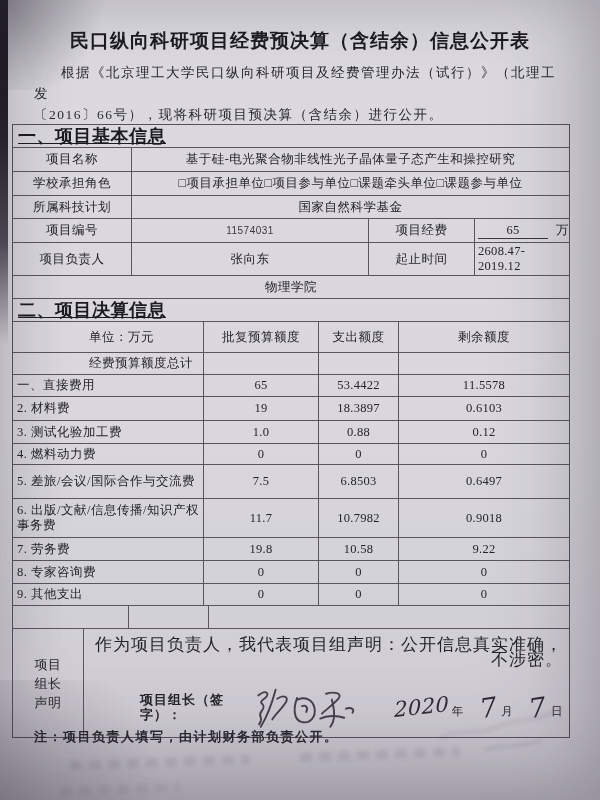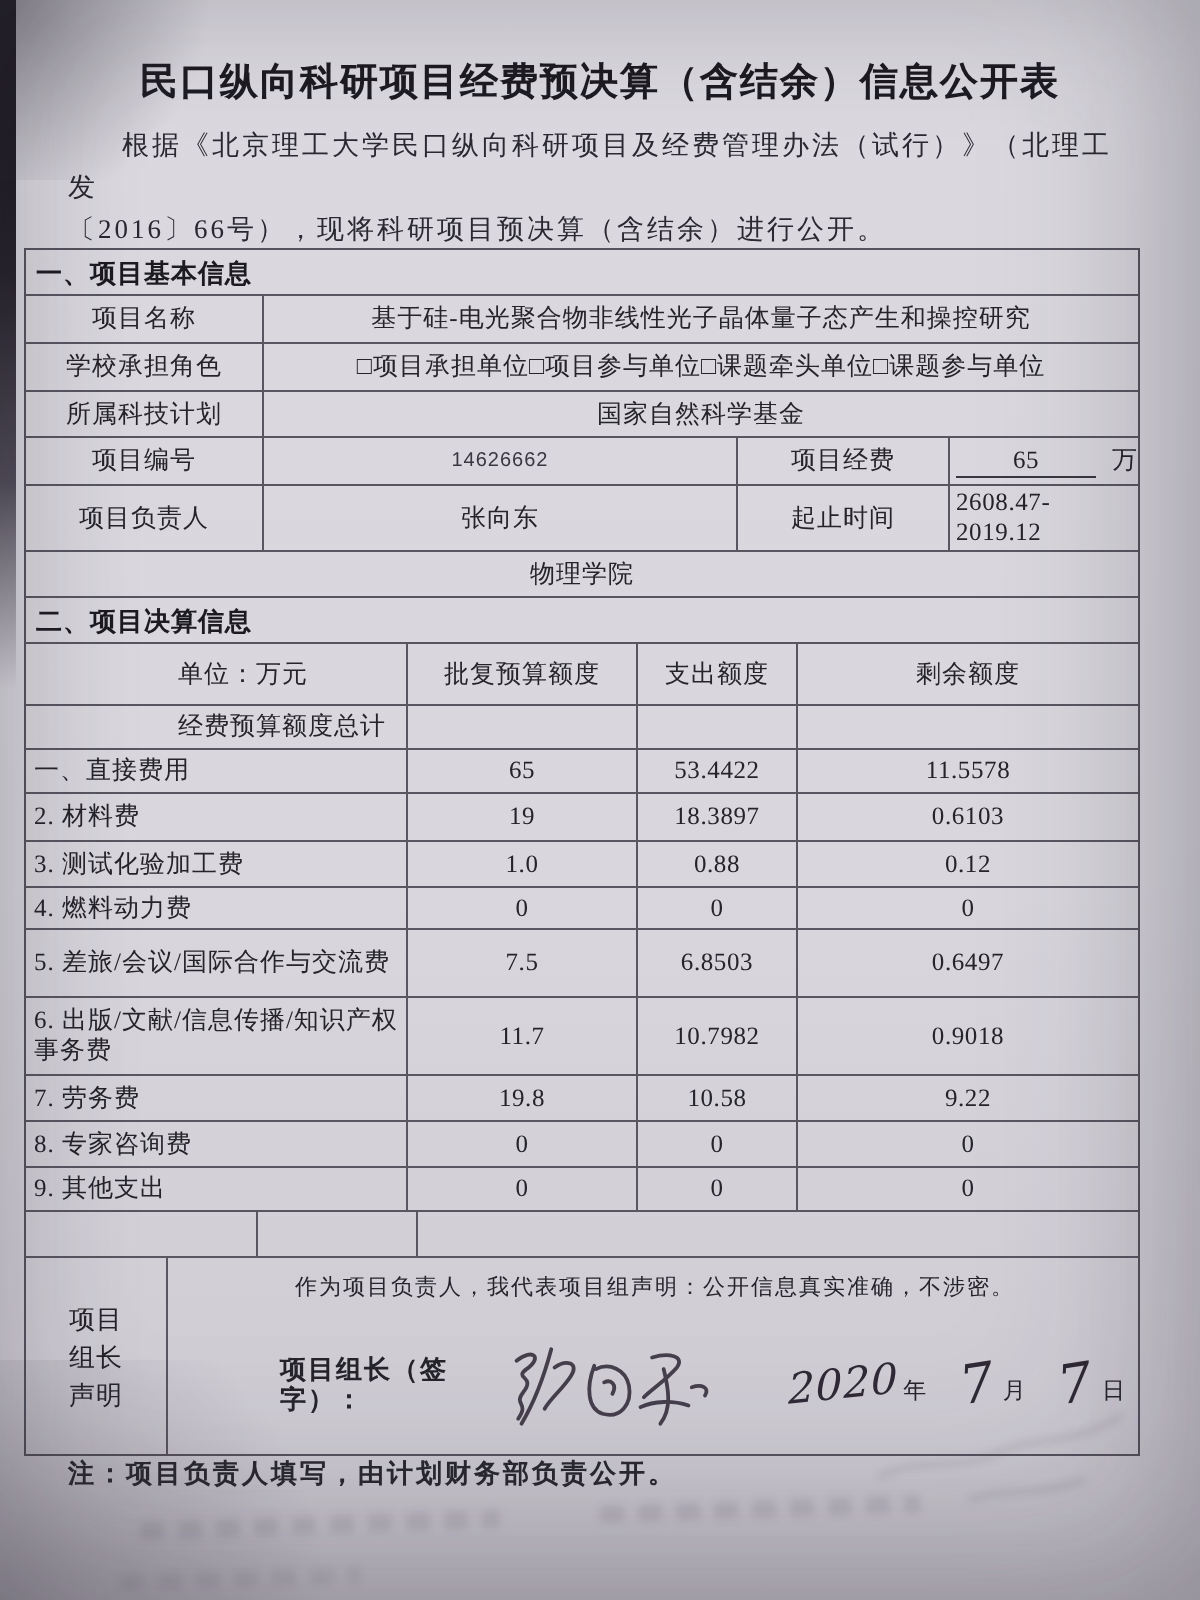--- a/index.html
+++ b/index.html
@@ -23,21 +23,21 @@
   .intro{position:absolute;top:62px;left:34px;width:534px;font-size:13.5px;line-height:21px;
     letter-spacing:1.5px;color:#2a2830;}
   .intro .l1{text-indent:2em;}
 
   .tbl{position:absolute;left:12px;top:124px;width:556px;border:1.6px solid #56525d;}
   .r{display:flex;align-items:stretch;border-top:1px solid #5a5661;}
   .r:first-child{border-top:none;}
   .c{border-left:1px solid #5a5661;display:flex;align-items:center;justify-content:center;
      padding:1px 3px;font-size:12.5px;line-height:15px;letter-spacing:.5px;box-sizing:border-box;}
   .c:first-child{border-left:none;}
-  .banner{font-weight:700;justify-content:flex-start;padding-left:5px;font-size:13px;color:#1d1b22;}
+  .banner{font-weight:700;justify-content:flex-start;padding-left:5px;font-size:18px;color:#1d1b22;text-decoration:underline;}
   .lab{justify-content:center;}
   .labL{justify-content:flex-start;padding-left:4px;text-align:left;}
   .ind{justify-content:flex-start;padding-left:76px;}
   .num{font-family:"Liberation Serif",serif;letter-spacing:.3px;}
   .small{font-family:"Liberation Sans","DejaVu Sans",sans-serif;font-size:10px;letter-spacing:.5px;color:#3a3740;}
   
   .w-l1{width:118px;flex:none;}
   .w-v1{width:237px;flex:none;}
   .w-l2{width:106px;flex:none;}
   .w-vx{flex:1;}
@@ -48,21 +48,21 @@
   .w-b4{flex:1;}
   
   .h22{min-height:22px;} .h23{min-height:23px;} .h30{min-height:30px;} .h21{min-height:21px;}
   .h20{min-height:20px;} .h33{min-height:33px;} .h38{min-height:38px;} .h98{min-height:98px;}
 
   .uline{display:inline-block;min-width:58px;text-align:center;border-bottom:1px solid #3a3740;
     padding:0 6px;margin-right:8px;}
   
   .decl-left{width:70px;flex:none;flex-direction:column;justify-content:center;gap:4px;font-size:13px;}
   .decl-right{flex:1;flex-direction:column;align-items:stretch;justify-content:flex-start;padding:8px 6px 4px 8px;}
-  .stmt{font-size:11px;letter-spacing:1px;text-align:center;}
+  .stmt{font-size:17px;letter-spacing:1px;text-align:right;}
   .signline{display:flex;align-items:center;margin-top:14px;padding-left:48px;}
   .signlab{font-weight:700;font-size:13px;letter-spacing:1px;}
   .sig-svg{margin:0 6px;}
   .hand{font-family:"DejaVu Serif",serif;font-style:italic;color:#2f2a36;
     transform:rotate(-6deg) skewX(-6deg);display:inline-block;}
   .hand-year{font-size:21px;margin:0 2px 0 14px;}
   .hand-day{font-size:27px;margin:0 4px 0 16px;transform:rotate(-9deg);}
   .dunit{font-size:11.5px;margin-top:8px;}
   .note{position:absolute;left:34px;top:728px;font-size:13px;font-weight:700;letter-spacing:1.5px;color:#2a2830;}
   
@@ -94,21 +94,21 @@
     <div class="r h23">
       <div class="c lab w-l1">学校承担角色</div>
       <div class="c w-vx">□项目承担单位□项目参与单位□课题牵头单位□课题参与单位</div>
     </div>
     <div class="r h22">
       <div class="c lab w-l1">所属科技计划</div>
       <div class="c w-vx">国家自然科学基金</div>
     </div>
     <div class="r h23">
       <div class="c lab w-l1">项目编号</div>
-      <div class="c w-v1 small">14626662</div>
+      <div class="c w-v1 small">11574031</div>
       <div class="c lab w-l2">项目经费</div>
       <div class="c w-vx num">
         <span class="uline">65</span>
           <span>万</span>
       </div>
     </div>
     <div class="r h23">
       <div class="c lab w-l1">项目负责人</div>
       <div class="c w-v1">张向东</div>
       <div class="c lab w-l2">起止时间</div>

